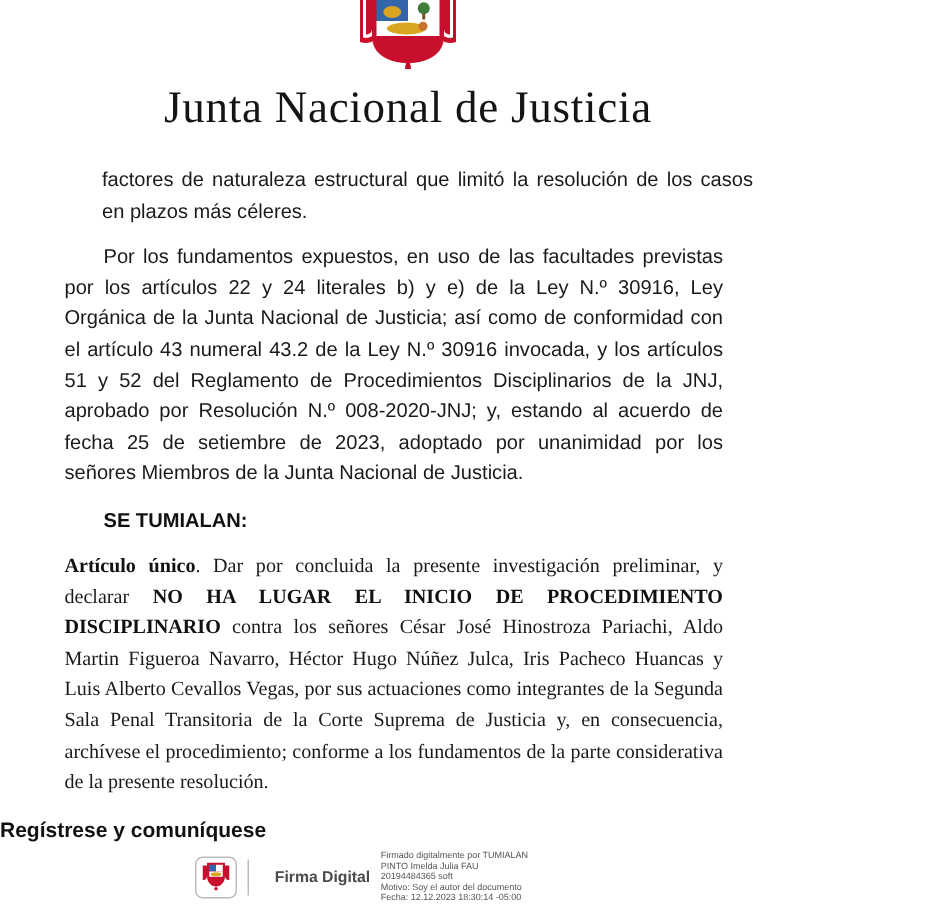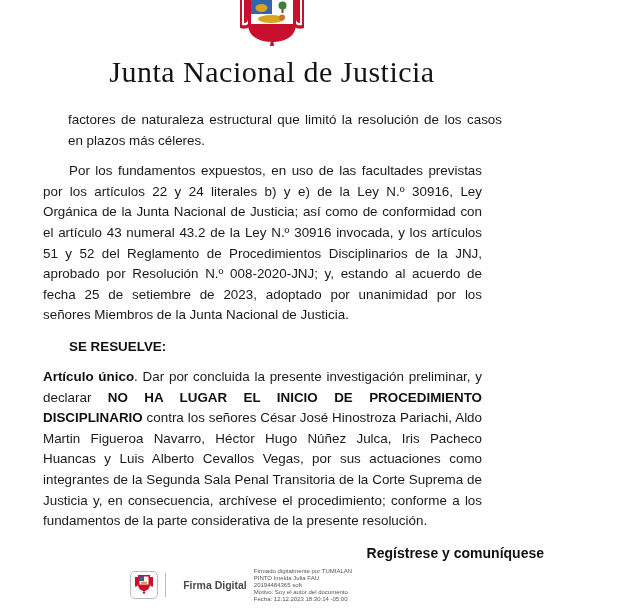--- a/index.html
+++ b/index.html
@@ -15,24 +15,24 @@
     font-size:30px;font-weight:400;letter-spacing:0.5px;color:#141414;
   }
   .para{
     font-size:13.4px;line-height:20.6px;text-align:justify;color:#1a1a1a;
   }
   .para-cont{margin:21px 42px 0 68px;}
   .para-fund{margin:10px 62px 0 43px;text-indent:26px;}
   .resolve-heading{
     margin:13px 62px 0 69px;font-size:13.4px;font-weight:bold;color:#111;
   }
-  .para-article{margin:13px 62px 0 43px;}
+  .para-article{margin:13px 62px 0 43px;font-family:Liberation Serif, serif;}
   .para-article b{color:#111;}
   .register-heading{
-    margin-top:13px;text-align:right;font-size:14px;font-weight:bold;color:#111;
+    margin-top:13px;text-align:left;font-size:14px;font-weight:bold;color:#111;
   }
   .sig-row{
     margin:7px auto 0 auto;display:flex;align-items:center;justify-content:center;
     gap:7px;width:420px;transform:translateX(-14px);
   }
   .sig-logo-box{
     width:26px;height:26px;border:1px solid #b9bcbf;border-radius:5px;
     display:flex;align-items:center;justify-content:center;flex:0 0 auto;background:#fff;
   }
   .sig-divider{width:1px;height:24px;background:#b9bcbf;flex:0 0 auto;}
@@ -78,21 +78,21 @@
       <circle cx="34" cy="45" r="2" fill="#c8102e"></circle>
     </svg>
   </div>
 
   <div class="doc-title">Junta Nacional de Justicia</div>
 
   <p class="para para-cont">factores de naturaleza estructural que limitó la resolución de los casos en plazos más céleres.</p>
 
   <p class="para para-fund">Por los fundamentos expuestos, en uso de las facultades previstas por los artículos 22 y 24 literales b) y e) de la Ley N.º 30916, Ley Orgánica de la Junta Nacional de Justicia; así como de conformidad con el artículo 43 numeral 43.2 de la Ley N.º 30916 invocada, y los artículos 51 y 52 del Reglamento de Procedimientos Disciplinarios de la JNJ, aprobado por Resolución N.º 008-2020-JNJ; y, estando al acuerdo de fecha 25 de setiembre de 2023, adoptado por unanimidad por los señores Miembros de la Junta Nacional de Justicia.</p>
 
-  <div class="resolve-heading">SE RESUELVE:</div>
+  <div class="resolve-heading">SE TUMIALAN:</div>
 
   <p class="para para-article"><b>Artículo único</b><span>. Dar por concluida la presente investigación preliminar, y declarar </span><b>NO HA LUGAR EL INICIO DE PROCEDIMIENTO DISCIPLINARIO</b><span> contra los señores César José Hinostroza Pariachi, Aldo Martin Figueroa Navarro, Héctor Hugo Núñez Julca, Iris Pacheco Huancas y Luis Alberto Cevallos Vegas, por sus actuaciones como integrantes de la Segunda Sala Penal Transitoria de la Corte Suprema de Justicia y, en consecuencia, archívese el procedimiento; conforme a los fundamentos de la parte considerativa de la presente resolución.</span></p>
 
   <div class="register-heading">Regístrese y comuníquese</div>
 
   <div class="sig-row">
     <div class="sig-logo-box">
       <svg width="18" height="20" viewBox="0 0 18 20" aria-hidden="true">
         <path d="M0,2 h3 v7 c0,2 -1.5,3 -3,2.5 Z" fill="#c8102e"></path>
         <path d="M18,2 h-3 v7 c0,2 1.5,3 3,2.5 Z" fill="#c8102e"></path>

